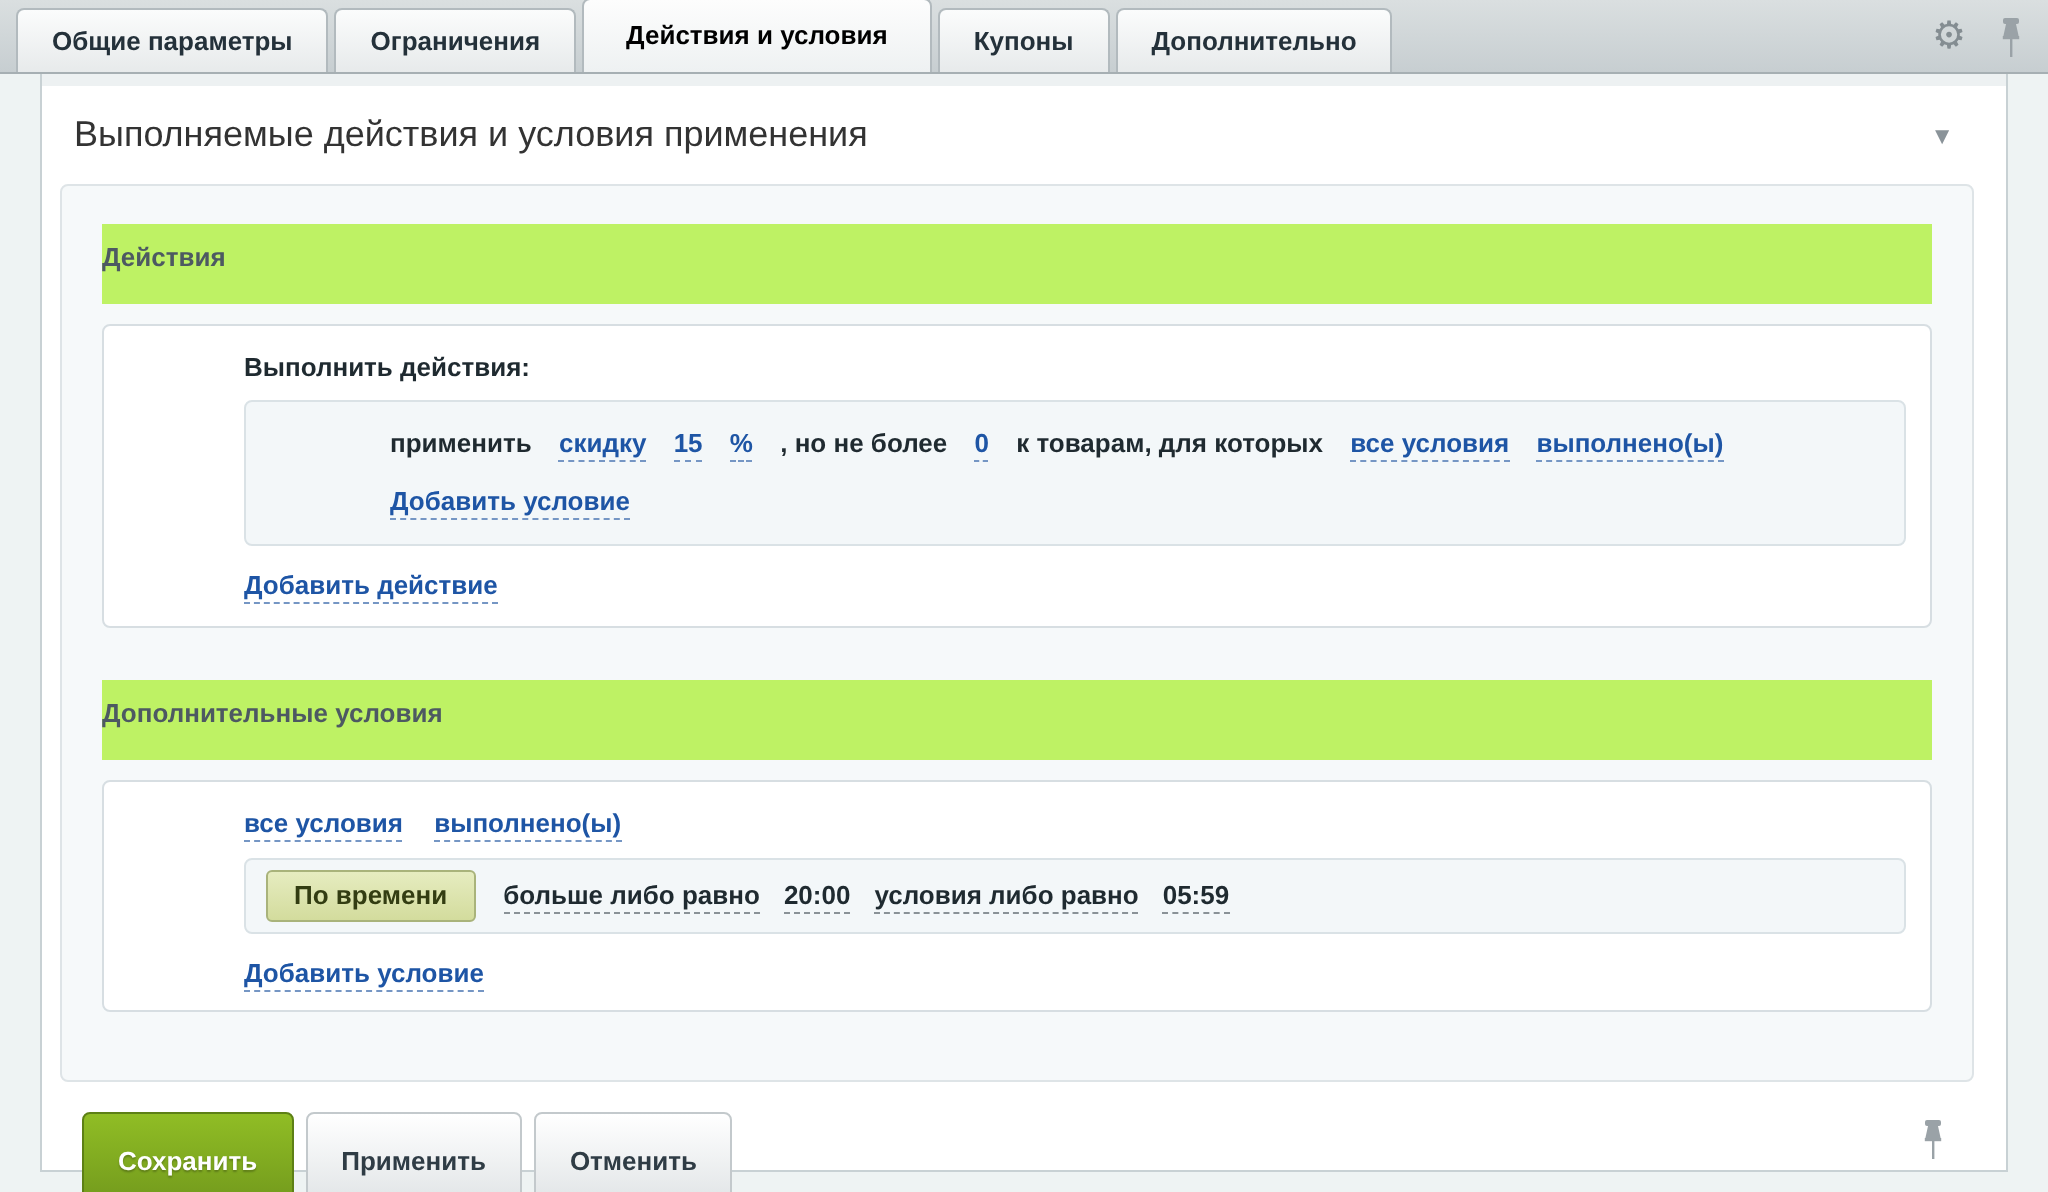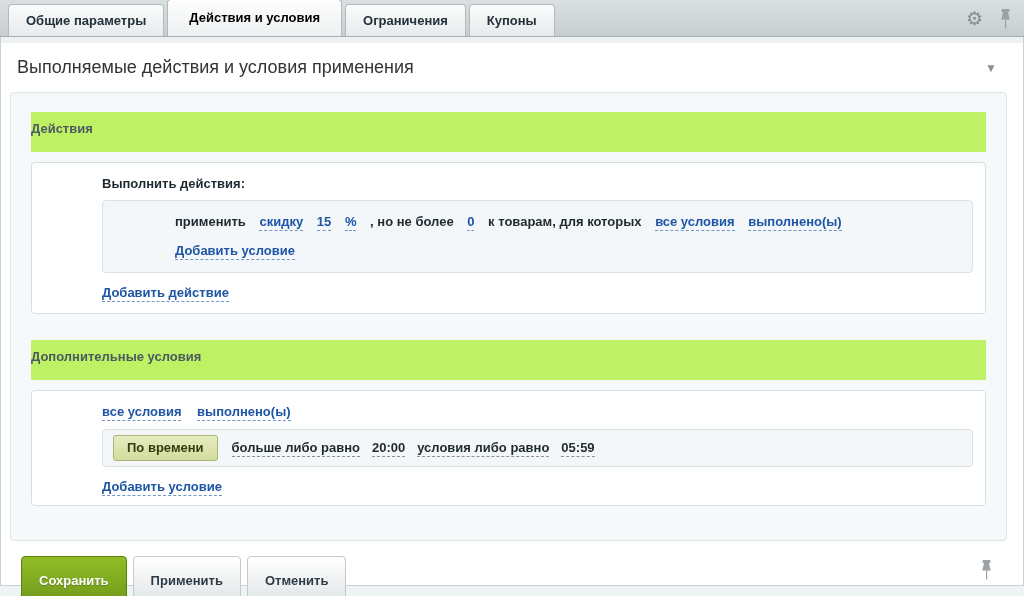--- a/index.html
+++ b/index.html
@@ -50,21 +50,21 @@
     height: 37px;
     display: flex;
     align-items: center;
     gap: 16px;
   }
   .gear-glyph { font-size: 19px; color: #848d92; cursor: pointer; line-height: 1; }
   .pin-svg { cursor: pointer; display: block; }
 
   
   .page {
-    margin: 0 0;
+    margin: 0 20px;
     height: 549px;
     background: #fff;
     border: 1px solid #c8d1d4;
     border-top: none;
     position: relative;
   }
   .page-topstrip { height: 6px; background: #edf1f2; }
 
   .heading-row {
     display: flex;
@@ -187,23 +187,24 @@
     position: absolute;
     right: 30px;
     top: 3px;
   }
 </style>
 </head>
 <body>
 
 <div class="tabbar">
   <div class="tab">Общие параметры</div>
+  <div class="tab">Ограничения</div>
   <div class="tab active">Действия и условия</div>
-  <div class="tab">Ограничения</div>
   <div class="tab">Купоны</div>
+  <div class="tab">Дополнительно</div>
 
   <div class="tabbar-icons">
     <span class="gear-glyph">⚙</span>
     <svg class="pin-svg" width="13" height="22" viewBox="0 0 13 22">
       <rect x="2.5" y="1" width="8" height="3" rx="1" fill="#9aa2a7"></rect>
       <path d="M4 4 h5 l1.3 6 h-7.6 z" fill="#9aa2a7"></path>
       <rect x="2.4" y="10" width="8.2" height="1.6" fill="#9aa2a7"></rect>
       <rect x="6" y="11.5" width="1.2" height="9" fill="#9aa2a7"></rect>
     </svg>
   </div>

